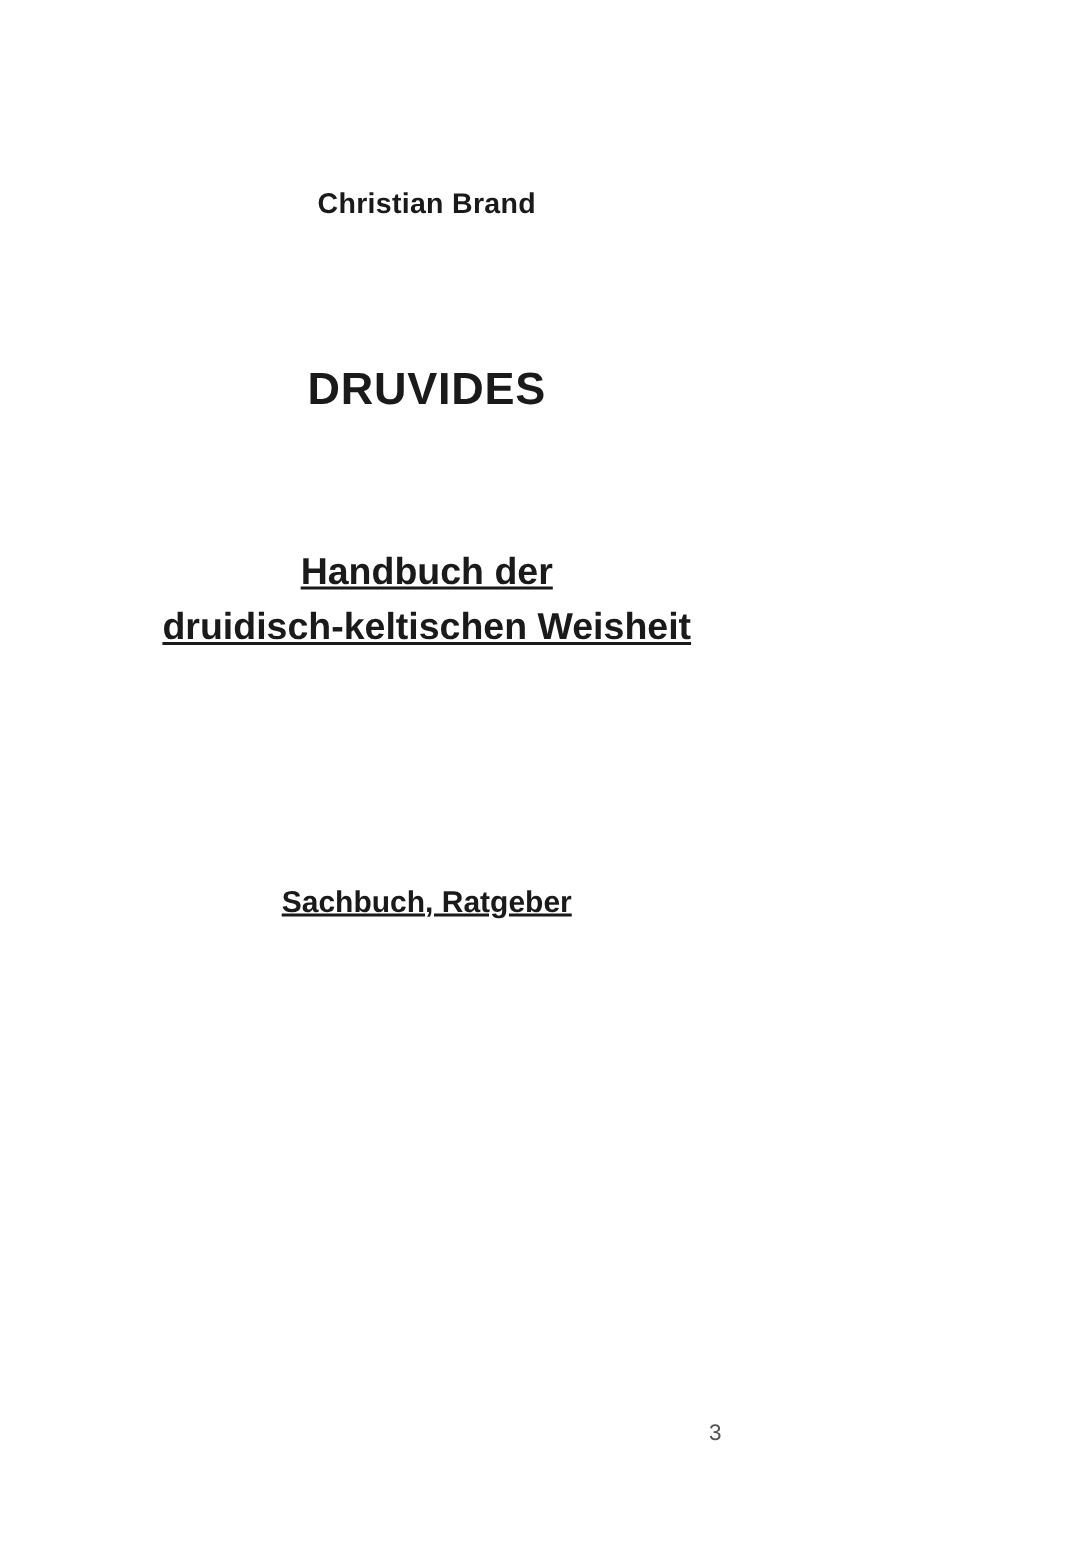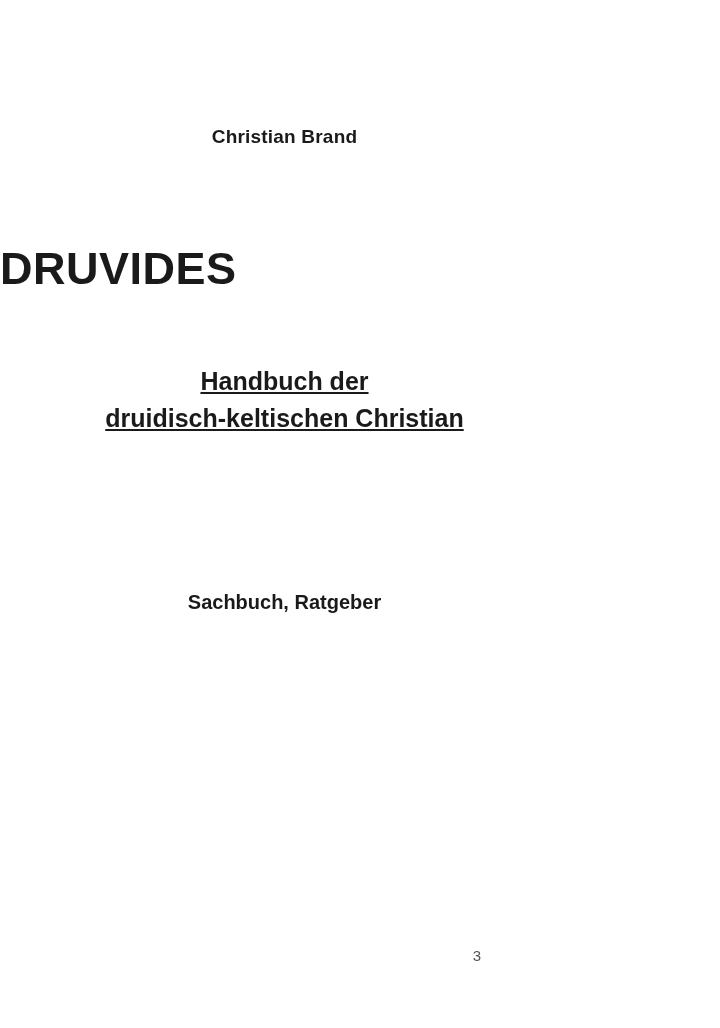--- a/index.html
+++ b/index.html
@@ -25,21 +25,22 @@
     text-align: center;
     font-size: 19px;
     font-weight: 700;
     letter-spacing: 0.2px;
   }
   .title {
     position: absolute;
     top: 243px;
     left: 0;
     width: 100%;
-    font-size: 45px;
+    text-align: center;
+    font-size: 30px;
     font-weight: 700;
     letter-spacing: 0.5px;
   }
   .subtitle {
     position: absolute;
     top: 363px;
     left: 0;
     width: 100%;
     text-align: center;
     font-size: 25px;
@@ -48,20 +49,21 @@
     text-decoration: underline;
   }
   .genre {
     position: absolute;
     top: 591px;
     left: 0;
     width: 100%;
     text-align: center;
     font-size: 20px;
     font-weight: 700;
+    text-decoration: underline;
   }
   .page-number {
     position: absolute;
     top: 947px;
     right: 88px;
     font-size: 15px;
     font-weight: 400;
     color: #545454;
   }
 </style>
@@ -69,20 +71,20 @@
 <body>
 
 <div class="page">
 
   <div class="author">Christian Brand</div>
 
   <h1 class="title">DRUVIDES</h1>
 
   <div class="subtitle">
     <div>Handbuch der</div>
-    <div>druidisch-keltischen Christian</div>
+    <div>druidisch-keltischen Weisheit</div>
   </div>
 
   <div class="genre">Sachbuch, Ratgeber</div>
 
   <div class="page-number">3</div>
 
 </div>
 
 </body></html>

